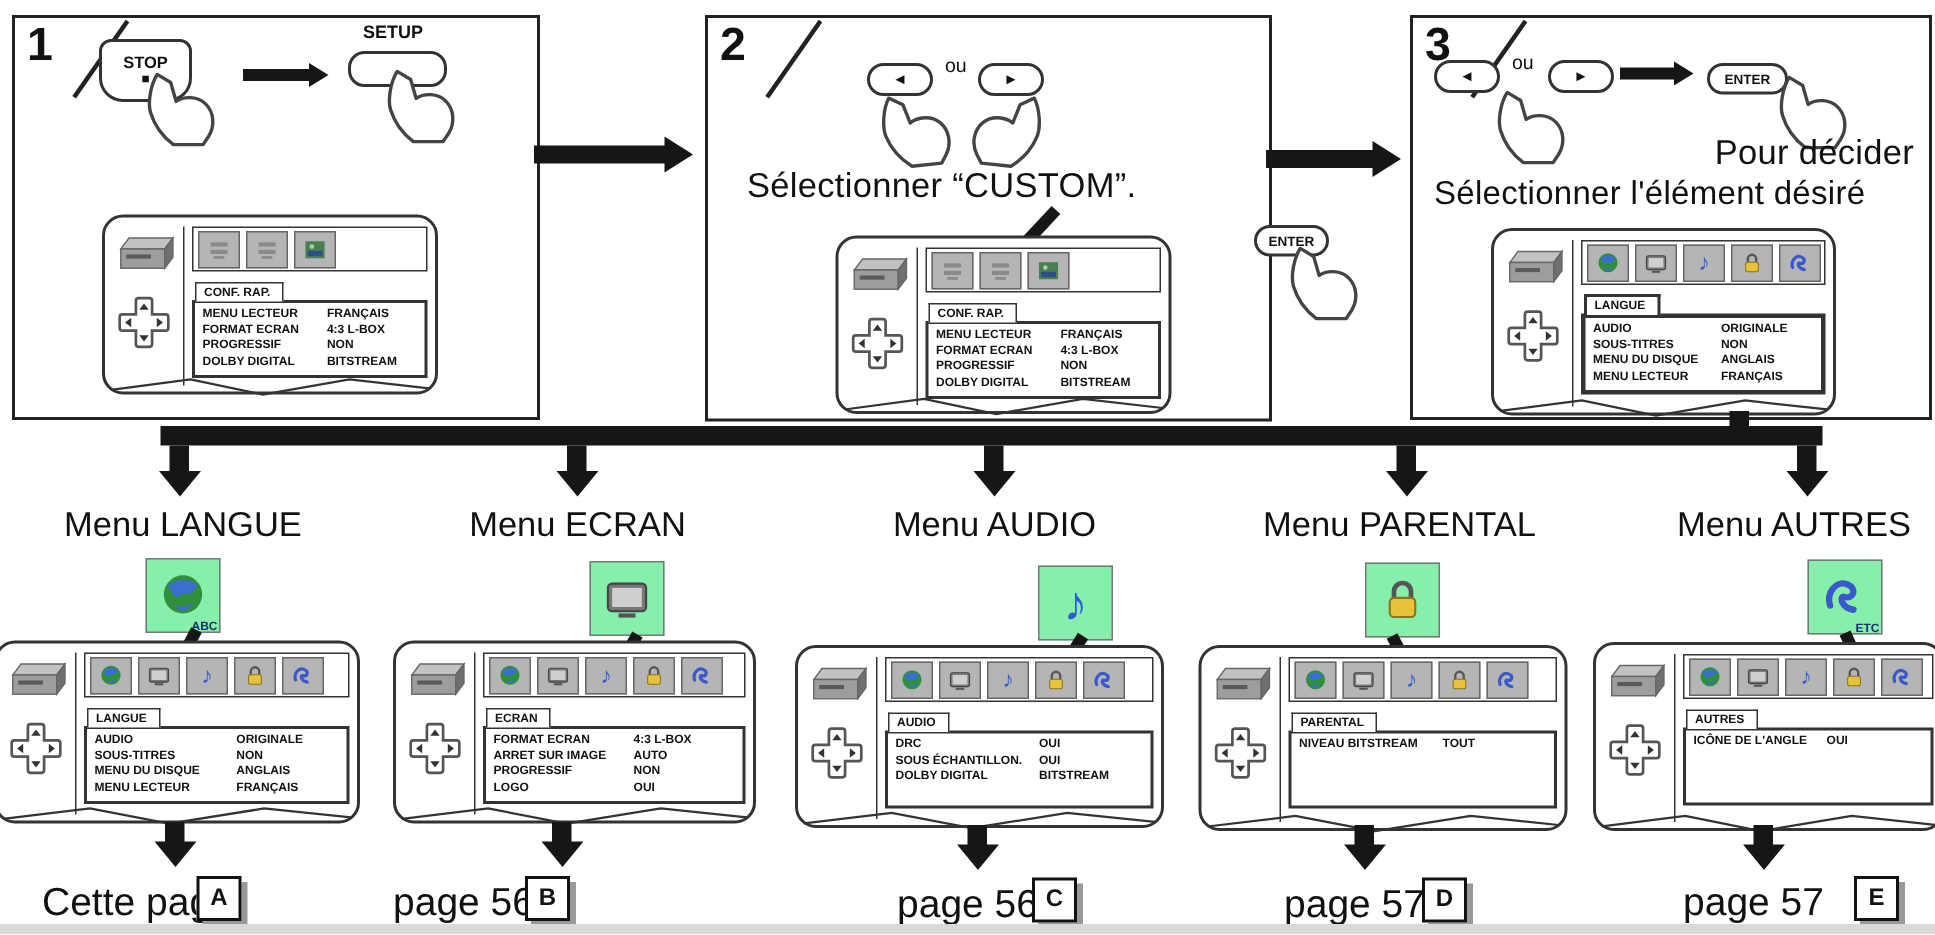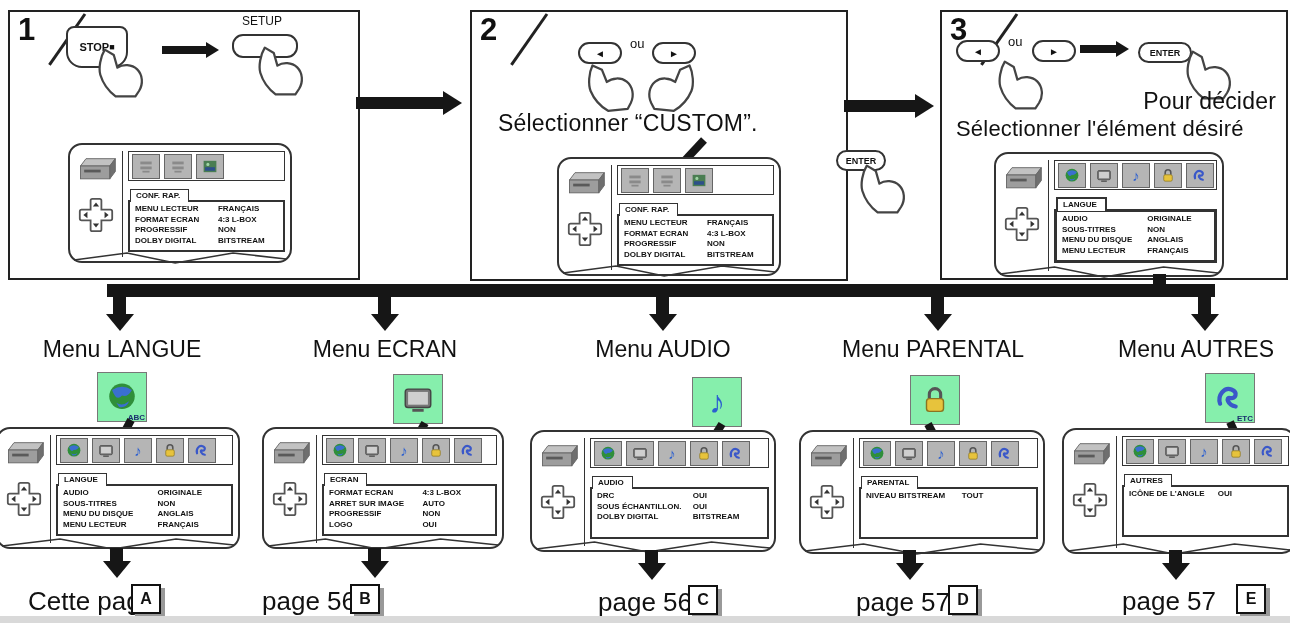--- a/index.html
+++ b/index.html
@@ -3,27 +3,27 @@
 <meta charset="utf-8">
 <style>
   html,body{margin:0;padding:0;background:#fff}
   .stage{position:relative;width:1290px;height:623px;background:#fff;overflow:hidden;
          font-family:"Liberation Sans",sans-serif;color:#111}
   
   .stepbox{position:absolute;border:2.5px solid #222;background:#fff}
   .boxnum{position:absolute;top:0px;left:8px;font-size:31px;font-weight:bold}
   .slash{position:absolute;width:62px;height:2.5px;background:#222;transform:rotate(-55deg);transform-origin:center}
   
-  .btn{position:absolute;border:2px solid #333;background:#fff;display:flex;
+  .btn{position:absolute;border:2px solid #333;background:#fff;display:flex;flex-direction:column;
        align-items:center;justify-content:center;font-weight:bold}
   .stopbtn{border-radius:8px 8px 16px 16px;font-size:11px;line-height:11px}
   .stopsq{font-size:9px;line-height:9px}
   .pill{position:absolute;border:2px solid #333;border-radius:11px;background:#fff;display:flex;
         align-items:center;justify-content:center;font-weight:bold;font-size:10px}
-  .btnlabel{position:absolute;font-size:12px;font-weight:normal}
+  .btnlabel{position:absolute;font-size:12px;font-weight:bold}
   .orlbl{position:absolute;font-size:13px}
   
   .hand{position:absolute;width:54px;height:54px}
   .hand svg{width:100%;height:100%}
   
   .caption{position:absolute;font-size:23px;white-space:nowrap;letter-spacing:.2px}
   
   .ar{position:absolute;background:#161616}
   .arH{height:12px}
   .arH::after{content:"";position:absolute;right:-18px;top:50%;transform:translateY(-50%);

